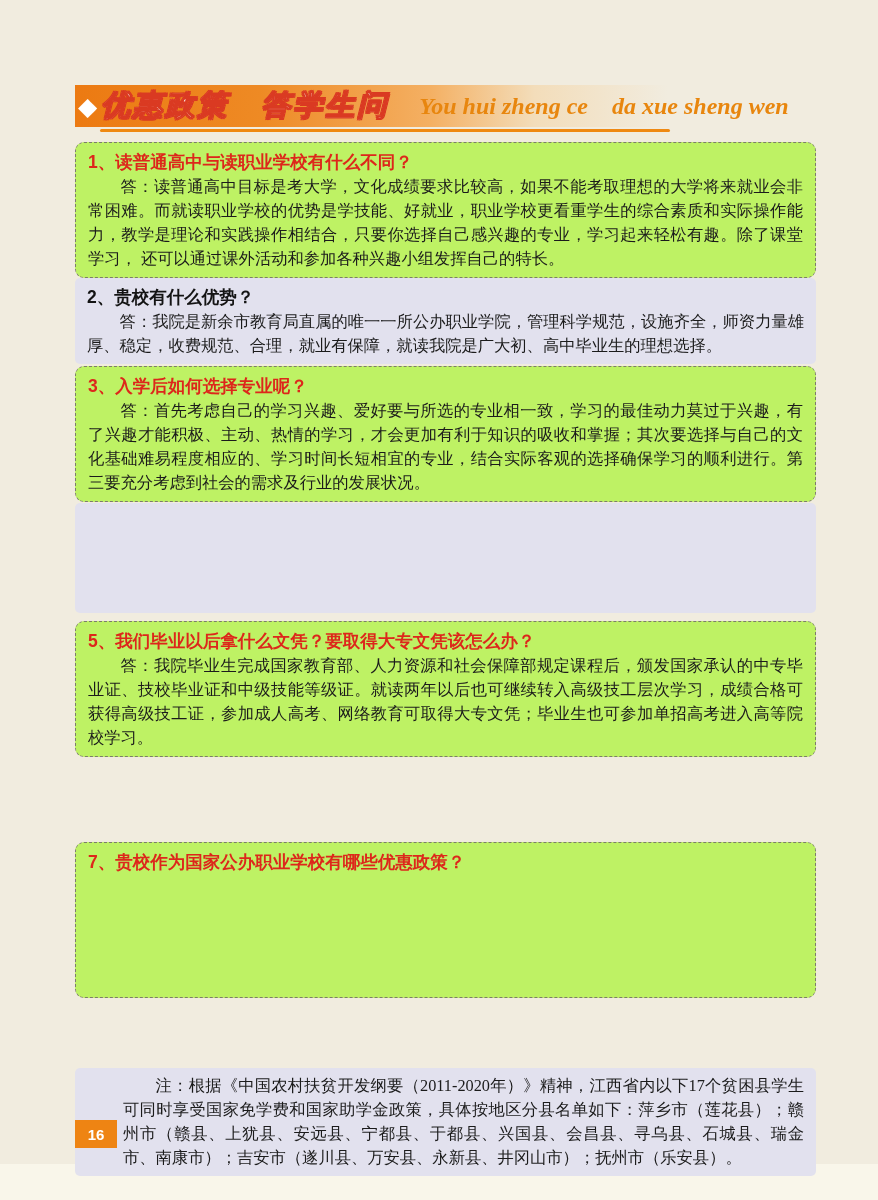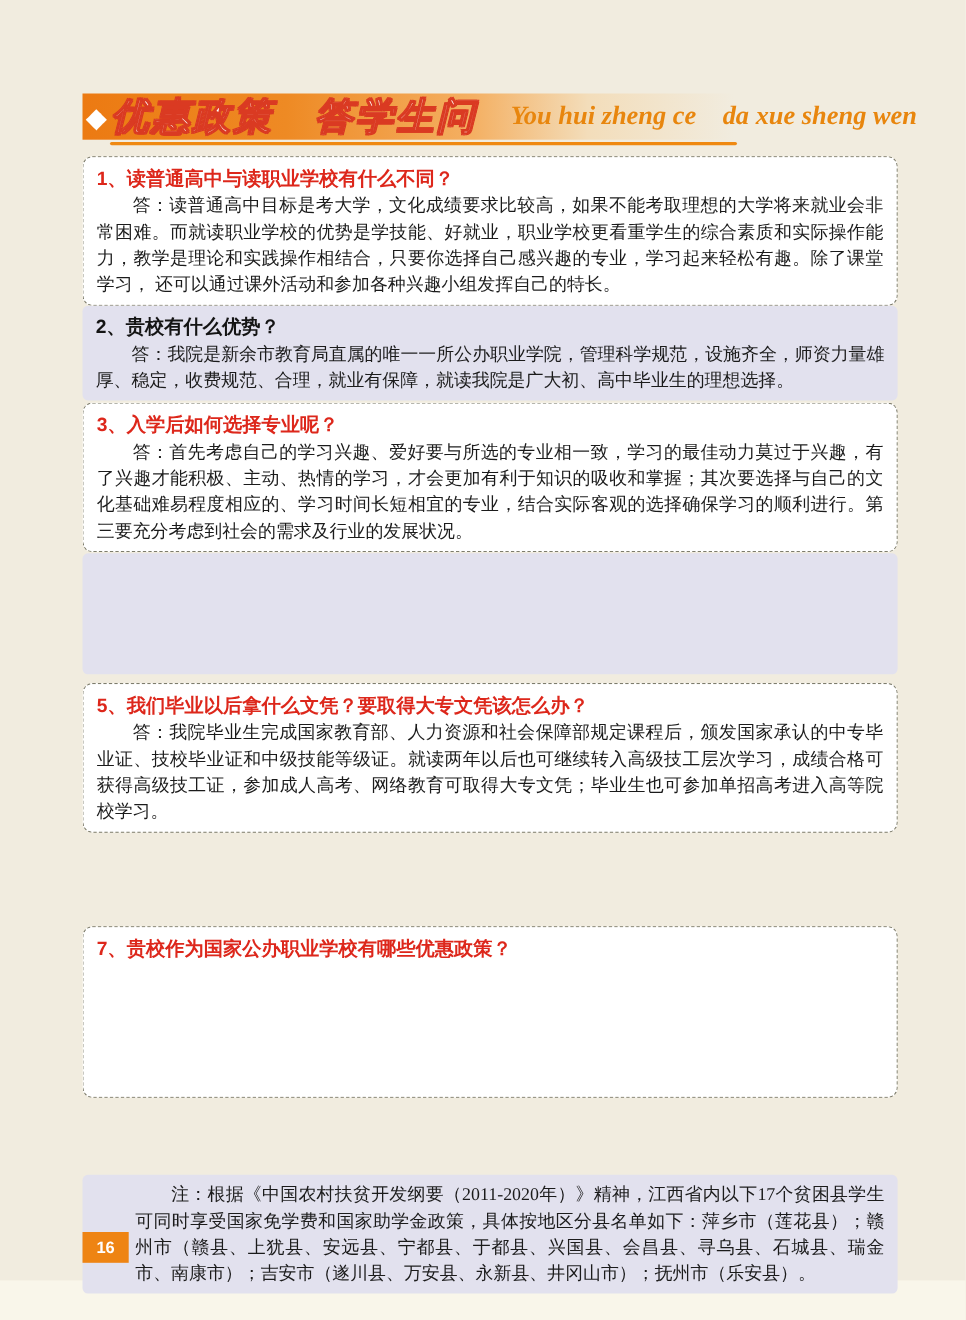--- a/index.html
+++ b/index.html
@@ -33,21 +33,21 @@
       #f3ddba 62%, rgba(241,236,223,0) 80%);
   }
   .diamond {
     color: #ffffff;
     font-size: 25px;
     line-height: 1;
     margin: 0 4px 0 3px;
     font-family: "DejaVu Sans", sans-serif;
   }
   .title-cn {
-    font-size: 34px;
+    font-size: 29px;
     font-weight: bold;
     font-style: italic;
     letter-spacing: 3px;
     white-space: pre;
     color: #ffffff;
     -webkit-text-stroke: 1.1px #da3a22;
     text-shadow:
       -1px -1px 0 #da3a22, 1px -1px 0 #da3a22,
       -1px  1px 0 #da3a22, 1px  1px 0 #da3a22;
   }
@@ -70,21 +70,21 @@
   .block {
     position: absolute;
     left: 75px;
     width: 741px;
     box-sizing: border-box;
     padding: 6px 12px;
     font-size: 16.3px;
     color: #1b1b1b;
   }
   .yellow {
-    background: #ffffff;
+    background: #bef264;
     border: 1px dashed #7d7c6c;
     border-radius: 9px;
   }
   .lavender {
     background: #e2e1ee;
     border-radius: 5px;
   }
   .q {
     margin: 0;
     line-height: 26px;

